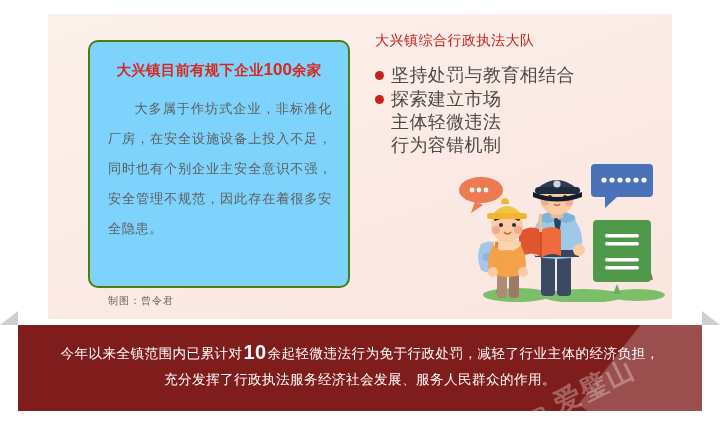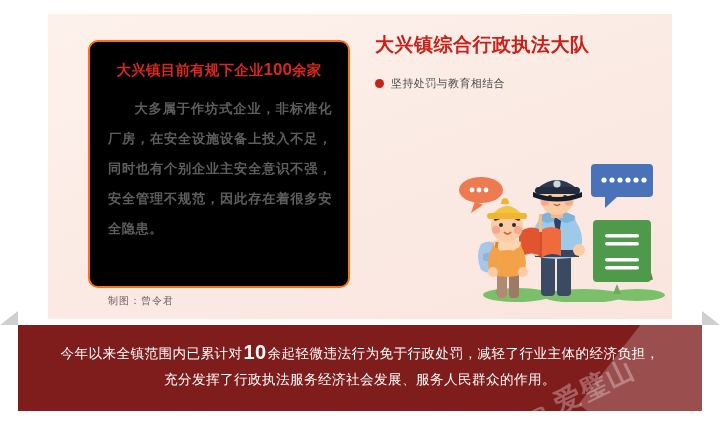--- a/index.html
+++ b/index.html
@@ -17,58 +17,57 @@
     background:#fbeeea;
   }
   .panel-grad{
     position:absolute;inset:0;
     background:linear-gradient(160deg,#fdf1ec 0%,#fbeae4 55%,#f9e5de 100%);
   }
 
   
   .card{
     position:absolute;left:88px;top:40px;width:262px;height:248px;
-    background:#000000;
-    border:2px solid #f97316;
+    background:#7dd3fc;
+    border:2px solid #4d7c0f;
     border-radius:10px;
     box-sizing:border-box;
   }
   .card-title{
     position:absolute;left:0;right:0;top:18px;
     text-align:center;
     font-size:14.5px;font-weight:bold;color:#d6281e;
     letter-spacing:0.2px;
     white-space:nowrap;
   }
   .card-title .num{font-size:17px;font-weight:bold;letter-spacing:0px;}
   .card-body{
     position:absolute;left:18px;right:16px;top:52px;
     font-size:13.2px;line-height:30px;color:#5e5e5e;
     text-align:justify;text-indent:2em;
     letter-spacing:0.6px;
-    font-weight:bold;
   }
 
   
   .credit{
     position:absolute;left:108px;top:294px;
     font-family:"Liberation Serif","DejaVu Serif",serif;
     font-size:10px;color:#6b5f5a;letter-spacing:1px;
   }
 
   
   .right-col{position:absolute;left:375px;top:32px;width:290px;}
   .right-title{
-    font-size:19px;font-weight:bold;color:#c7211a;
+    font-size:14px;font-weight:normal;color:#c7211a;
     letter-spacing:0.5px;white-space:nowrap;
   }
   .bullets{margin-top:14px;}
   .blt{
     display:flex;align-items:flex-start;
-    font-size:11px;line-height:23px;color:#4a4a4a;
+    font-size:18px;line-height:23px;color:#4a4a4a;
     letter-spacing:0.4px;
     margin-bottom:1px;
     position:relative;z-index:3;
   }
   .dot{
     flex:0 0 auto;width:9px;height:9px;border-radius:50%;
     background:#c7211a;margin-top:7px;margin-right:7px;
   }
   .blt-txt{flex:1 1 auto;}
   .blt.narrow .blt-txt{max-width:118px;}
@@ -134,20 +133,24 @@
   </div>
 
   <div class="credit">制图：曾令君</div>
 
   <div class="right-col">
     <div class="right-title">大兴镇综合行政执法大队</div>
     <div class="bullets">
       <div class="blt">
         <span class="dot"></span>
         <span class="blt-txt">坚持处罚与教育相结合</span>
+      </div>
+      <div class="blt narrow">
+        <span class="dot"></span>
+        <span class="blt-txt">探索建立市场主体轻微违法行为容错机制</span>
       </div>
     </div>
   </div>
 
   <div class="illus">
     <svg width="215" height="140" viewBox="0 0 215 140" xmlns="http://www.w3.org/2000/svg">
 
       <ellipse cx="62" cy="133" rx="34" ry="7" fill="#7bbf6a"></ellipse>
       <ellipse cx="128" cy="134" rx="40" ry="7" fill="#7bbf6a"></ellipse>
       <ellipse cx="182" cy="133" rx="28" ry="6" fill="#7bbf6a"></ellipse>

